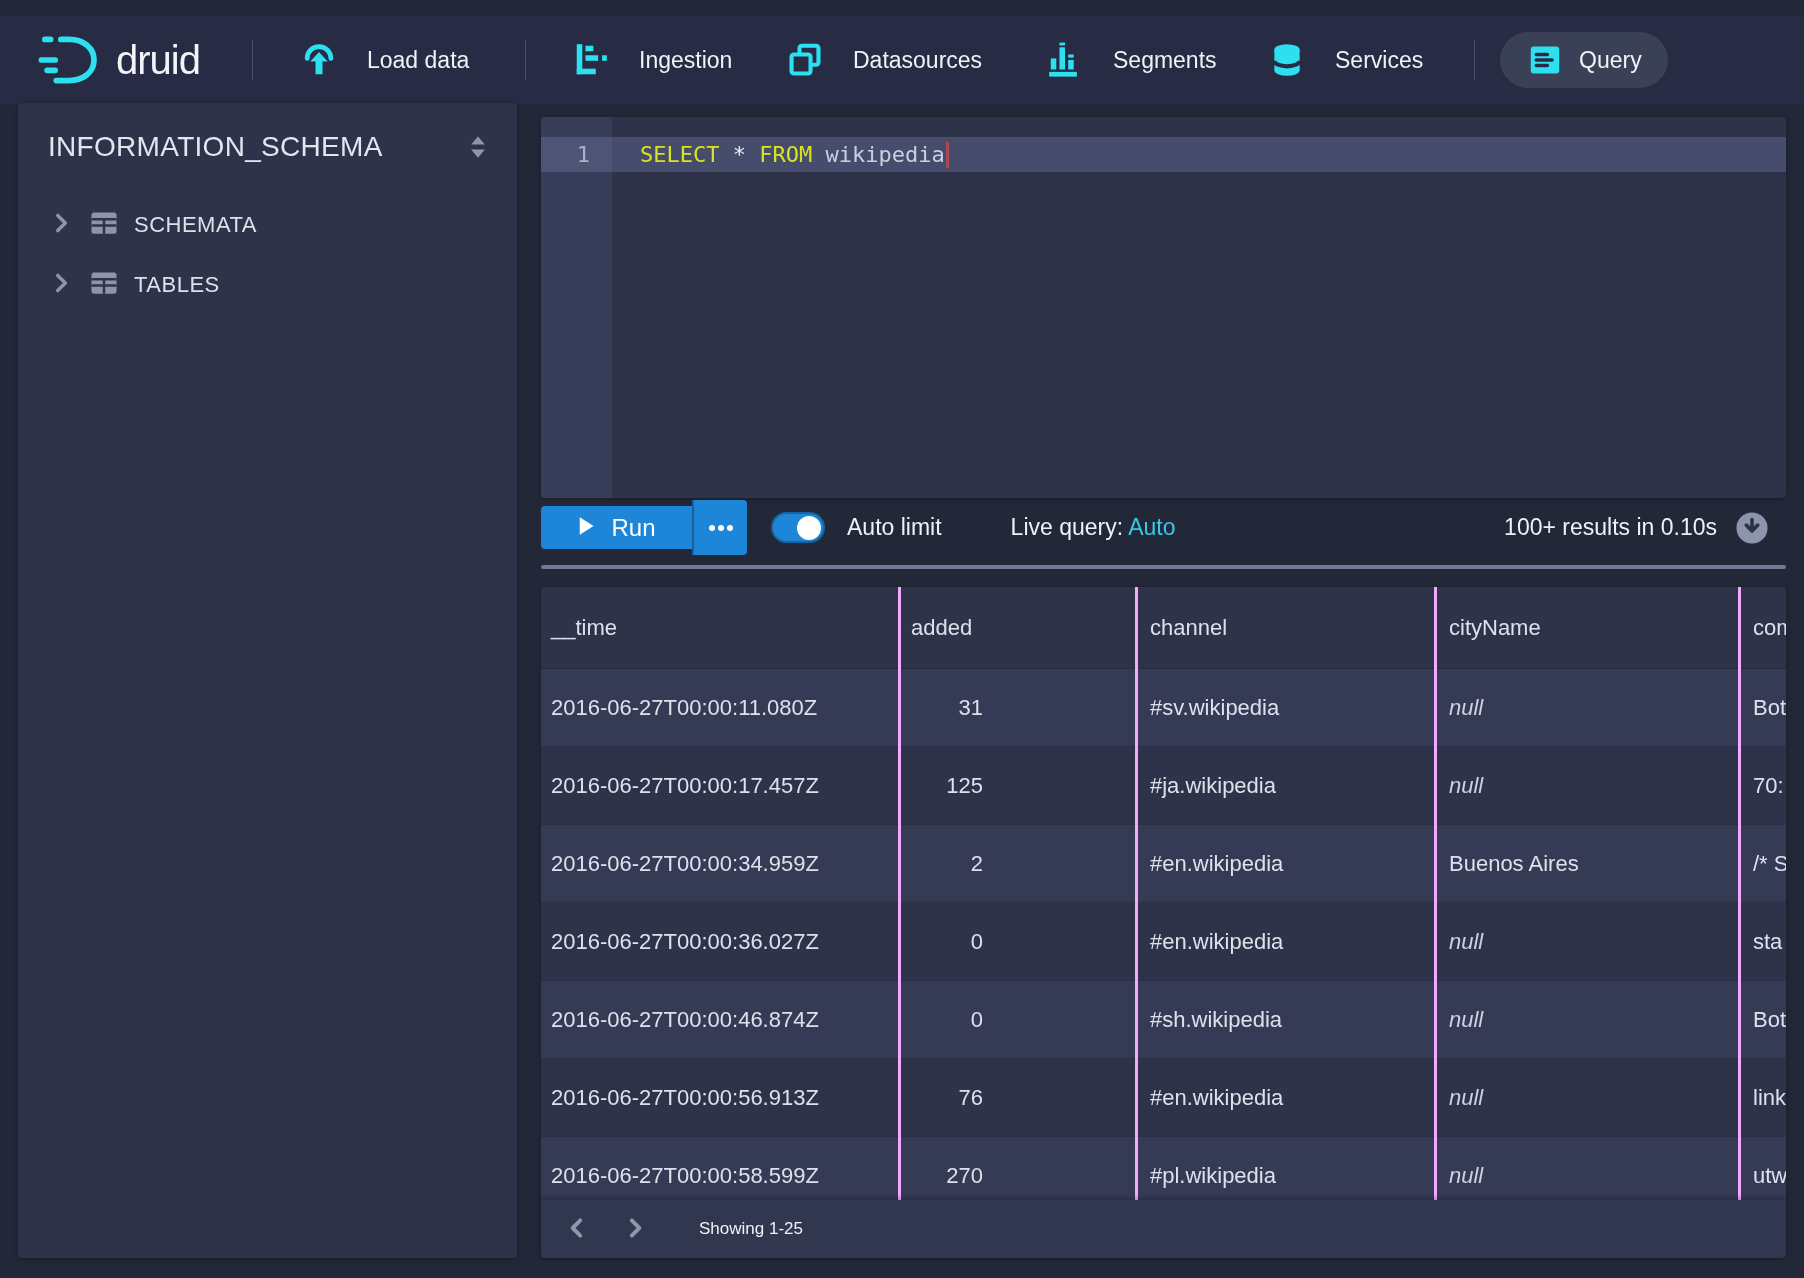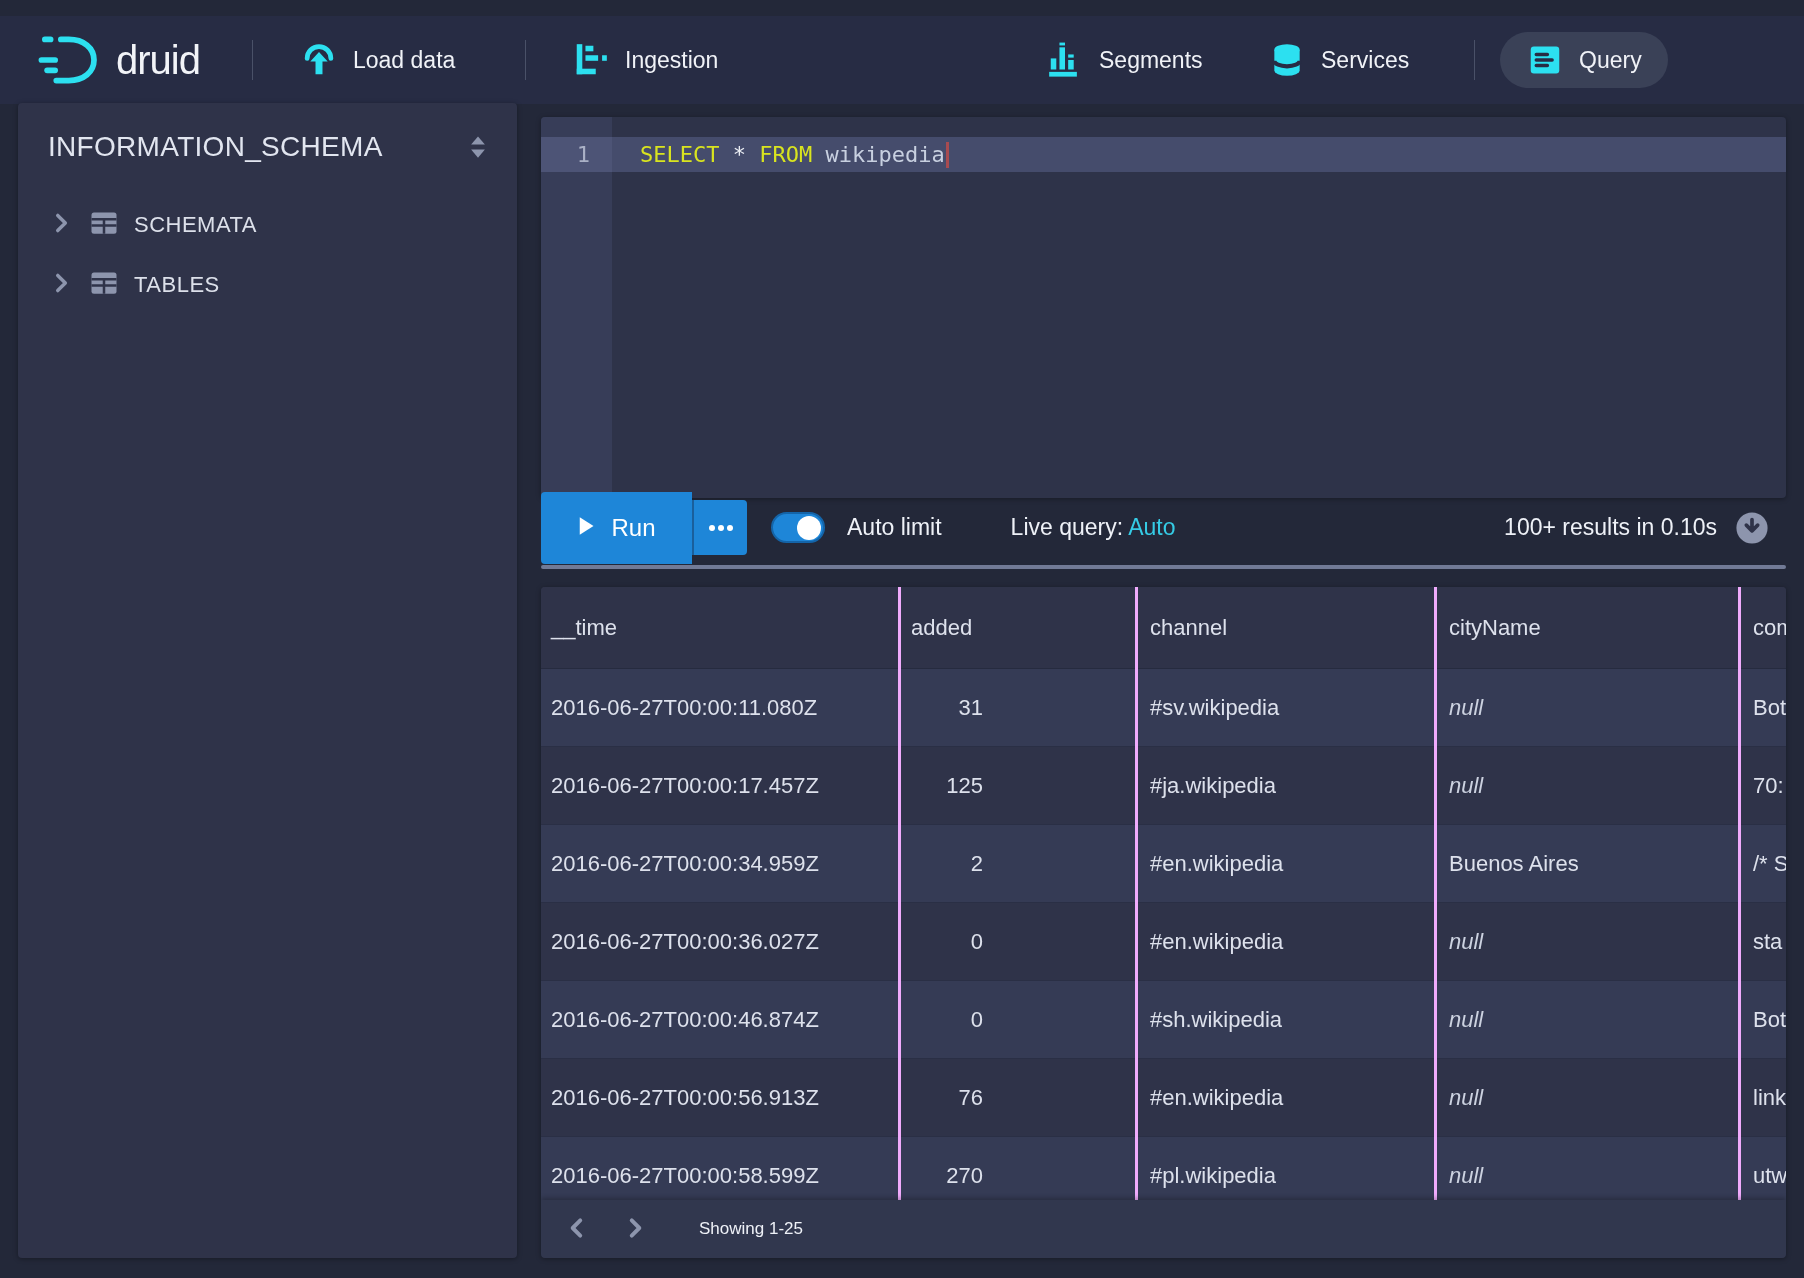--- a/index.html
+++ b/index.html
@@ -8,21 +8,21 @@
     position:relative;
     background:#232839;
     font-family:"Liberation Sans","DejaVu Sans",sans-serif;
     color:#e4e8f2;
   }
   
   .topnav { position:absolute; left:0; top:16px; width:1804px; height:88px; background:#272c44; }
   .logo { position:absolute; left:38px; top:14px; height:60px; display:flex; align-items:center; gap:14px; cursor:pointer; }
   .wordmark { font-size:40px; font-weight:500; color:#f2f4f8; letter-spacing:-1px; }
   .nav-sep { position:absolute; top:24px; width:1px; height:40px; background:#4a5168; }
-  .nav-item { position:absolute; top:0; height:88px; display:flex; align-items:center; gap:15px; cursor:pointer; }
+  .nav-item { position:absolute; top:0; height:88px; display:flex; align-items:center; gap:29px; cursor:pointer; }
   .nav-label { font-size:23px; color:#f0f2f7; }
   .nav-pill { position:absolute; left:1500px; top:16px; height:56px; padding:0 26px; border-radius:28px;
               background:#3a4157; display:flex; align-items:center; gap:15px; cursor:pointer; }
   .nav-icon { display:flex; align-items:center; }
   
   .panel { position:absolute; background:#2f3349; border-radius:4px; box-shadow:0 1px 5px rgba(0,0,0,.35); }
   
   .sidebar { left:18px; top:103px; width:499px; height:1155px; }
   .sidebar-title-row { display:flex; align-items:center; justify-content:space-between; padding:28px 24px 0 30px; }
   .sidebar-title { font-size:28px; color:#e2e6f0; letter-spacing:.3px; }
@@ -39,21 +39,21 @@
   .code-area { position:absolute; left:71px; top:0; right:0; height:100%; cursor:text; }
   .active-line { position:absolute; left:0; top:20px; right:0; height:35px; background:#454c6c;
                  display:flex; align-items:center; padding-left:28px;
                  font-family:"DejaVu Sans Mono",monospace; font-size:22px; color:#ccd4e4; }
   .kw { color:#d9e41f; }
   .star { color:#eceff5; }
   .ident { color:#c8d0e0; }
   .caret { display:inline-block; width:3px; height:26px; background:#a84b50; margin-left:1px; vertical-align:middle; }
   
   .toolbar { position:absolute; left:541px; top:500px; width:1245px; height:55px; display:flex; align-items:center; }
-  .run-btn { width:151px; height:72px; background:#1e86d8; border:none; border-radius:4px 0 0 4px; cursor:pointer;
+  .run-btn { width:151px; height:43px; background:#1e86d8; border:none; border-radius:4px 0 0 4px; cursor:pointer;
              display:flex; align-items:center; justify-content:center; gap:16px; color:#fff; font-size:24px;
              font-family:inherit; }
   .more-btn { width:55px; height:55px; background:#1e86d8; border:none; border-left:2px solid #1a5f9c;
               border-radius:0 4px 4px 0; cursor:pointer; display:flex; align-items:center; justify-content:center; }
   .toggle { margin-left:24px; width:54px; height:31px; border-radius:16px; background:#1e86d8;
             border:2px solid #1464a8; position:relative; cursor:pointer; }
   .knob { position:absolute; right:2px; top:1.5px; width:24px; height:24px; border-radius:50%; background:#fff; }
   .auto-limit { margin-left:22px; font-size:23px; color:#eef1f7; }
   .live-query { margin-left:69px; font-size:23px; color:#eef1f7; }
   .live-val { color:#35cbe5; cursor:pointer; }
@@ -123,20 +123,29 @@
         <rect x="3" y="2" width="3.5" height="19"></rect>
         <rect x="8.5" y="3" width="5" height="3.5"></rect>
         <rect x="8.5" y="9" width="8" height="3.5"></rect>
         <rect x="19" y="9" width="3" height="3.5"></rect>
         <rect x="3" y="17.5" width="12" height="3.5"></rect>
       </svg>
     </span>
     <span class="nav-label">Ingestion</span>
   </div>
 
+  <div class="nav-item" style="left:786px">
+    <span class="nav-icon">
+      <svg width="38" height="38" viewBox="0 0 24 24" fill="none" stroke="#2CE0F0" stroke-width="2.6">
+        <rect x="8.5" y="3" width="12" height="12" rx="1.5"></rect>
+        <rect x="3.5" y="8.5" width="12" height="12" rx="1.5" fill="#272c44"></rect>
+      </svg>
+    </span>
+    <span class="nav-label">Datasources</span>
+  </div>
 
   <div class="nav-item" style="left:1046px">
     <span class="nav-icon">
       <svg width="38" height="38" viewBox="0 0 24 24" fill="#2CE0F0">
         <rect x="3" y="11" width="3.5" height="7"></rect>
         <rect x="8.5" y="4" width="3.5" height="14"></rect>
         <rect x="8.5" y="1" width="3.5" height="1.8"></rect>
         <rect x="14" y="12" width="3.5" height="6"></rect>
         <rect x="14" y="8.5" width="3.5" height="2"></rect>
         <rect x="2" y="19.5" width="17.5" height="3"></rect>

